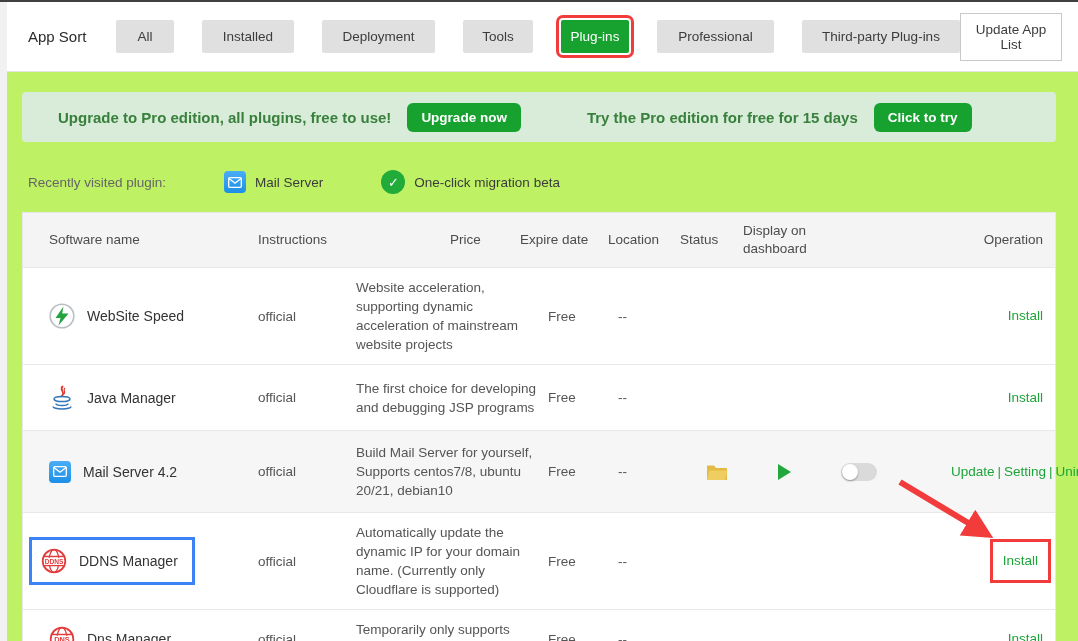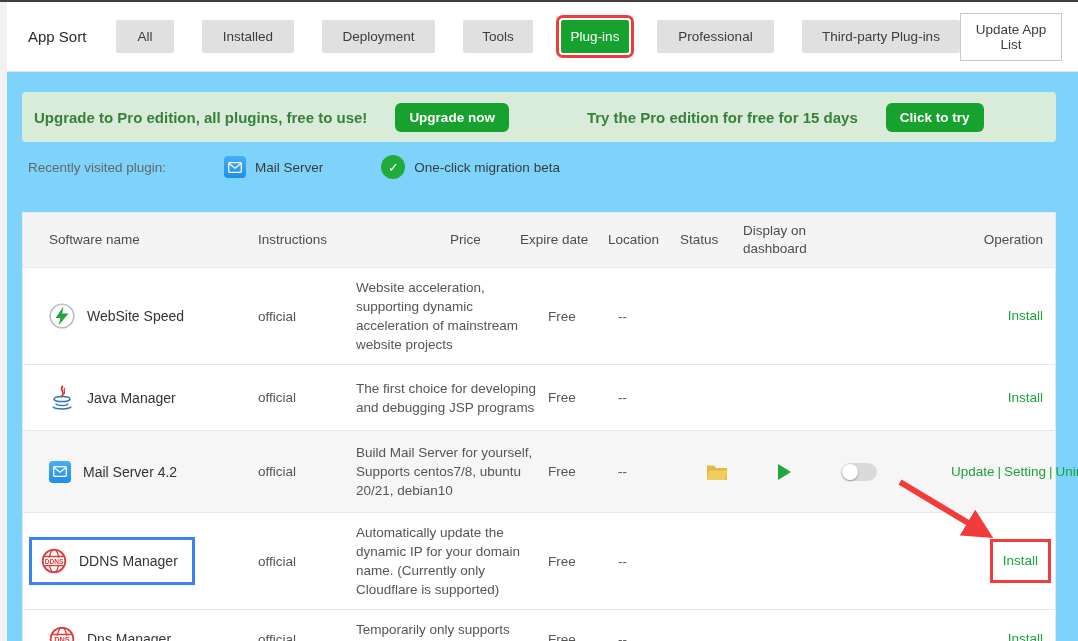--- a/index.html
+++ b/index.html
@@ -1,44 +1,44 @@
 <!DOCTYPE html>
 <html><head>
 <meta charset="utf-8">
 <style>
   * { margin:0; padding:0; box-sizing:border-box; }
   html,body { background:#fff; }
   body { font-family:"Liberation Sans","DejaVu Sans",sans-serif; color:#333; }
-  #screen { position:relative; width:1078px; height:641px; background:#7dd3fc; overflow:hidden; }
+  #screen { position:relative; width:1078px; height:641px; background:#bef264; overflow:hidden; }
   #topline { position:absolute; top:0; left:0; width:100%; height:2px; background:#3f3f3f; }
   #leftstrip { position:absolute; top:2px; left:0; width:7px; height:639px; background:#f1f1f1; }
 
   
   .toolbar { position:absolute; top:2px; left:7px; right:0; height:70px; background:#fff;
              border-bottom:1px solid #e4e4e4; display:flex; align-items:center; padding:0 16px 0 21px; }
   .toolbar-label { font-size:15px; color:#2b2b2b; width:88px; flex:none; }
   .filter-btns { display:flex; align-items:center; gap:28px; }
   .fbtn { border:none; background:#e0e0e0; color:#3c3c3c; font-size:13.5px; font-family:inherit;
           padding:9px 0; text-align:center; border-radius:2px; cursor:pointer; }
   .fbtn.w-all{width:58px}.fbtn.w-installed{width:92px}.fbtn.w-deploy{width:113px}
   .fbtn.w-tools{width:70px}.fbtn.w-plug{width:68px}.fbtn.w-pro{width:117px}.fbtn.w-third{width:158px}
   .fbtn.active { background:#17a22f; color:#fff; outline:3px solid #f23b3b; outline-offset:2px; }
   .update-btn { margin-left:auto; background:#fff; border:1px solid #c9c9c9; border-radius:0;
                 color:#3c3c3c; font-size:13.5px; font-family:inherit; padding:8px 13px; cursor:pointer; }
 
   
   .banner { position:absolute; top:92px; left:22px; width:1034px; height:50px; background:#d9ecd9;
-            border-radius:4px; display:flex; align-items:center; padding-left:12px;gap:12px; }
+            border-radius:4px; display:flex; align-items:center; padding-left:36px; }
   .banner-text { color:#38803c; font-weight:bold; font-size:15px; }
   .banner-btn { background:#17a22f; color:#fff; border:none; font-family:inherit; font-weight:bold;
                 font-size:13.5px; padding:7px 14px; border-radius:6px; margin-left:16px; cursor:pointer; }
   .banner-text.trial { margin-left:66px; }
 
   
-  .recent { position:absolute; top:149px; left:28px; right:22px; height:36px; display:flex; align-items:center; }
+  .recent { position:absolute; top:164px; left:28px; right:22px; height:36px; display:flex; align-items:center; }
   .recent-label { font-size:13.5px; color:#666; }
   .recent-item { display:flex; align-items:center; cursor:pointer; }
   .recent-item.first { margin-left:58px;text-align:center; }
   .recent-item.second { margin-left:58px; }
   .recent-item span.txt { font-size:13.5px; color:#3c3c3c; margin-left:9px; }
   .mail-badge { width:22px; height:22px; border-radius:4px; background:linear-gradient(#49adf6,#1d8fe7);
                 display:flex; align-items:center; justify-content:center; }
   .check-badge { width:24px; height:24px; border-radius:50%; background:#21ab39; color:#fff;
                  display:flex; align-items:center; justify-content:center; font-size:13px; font-weight:bold; }
 

